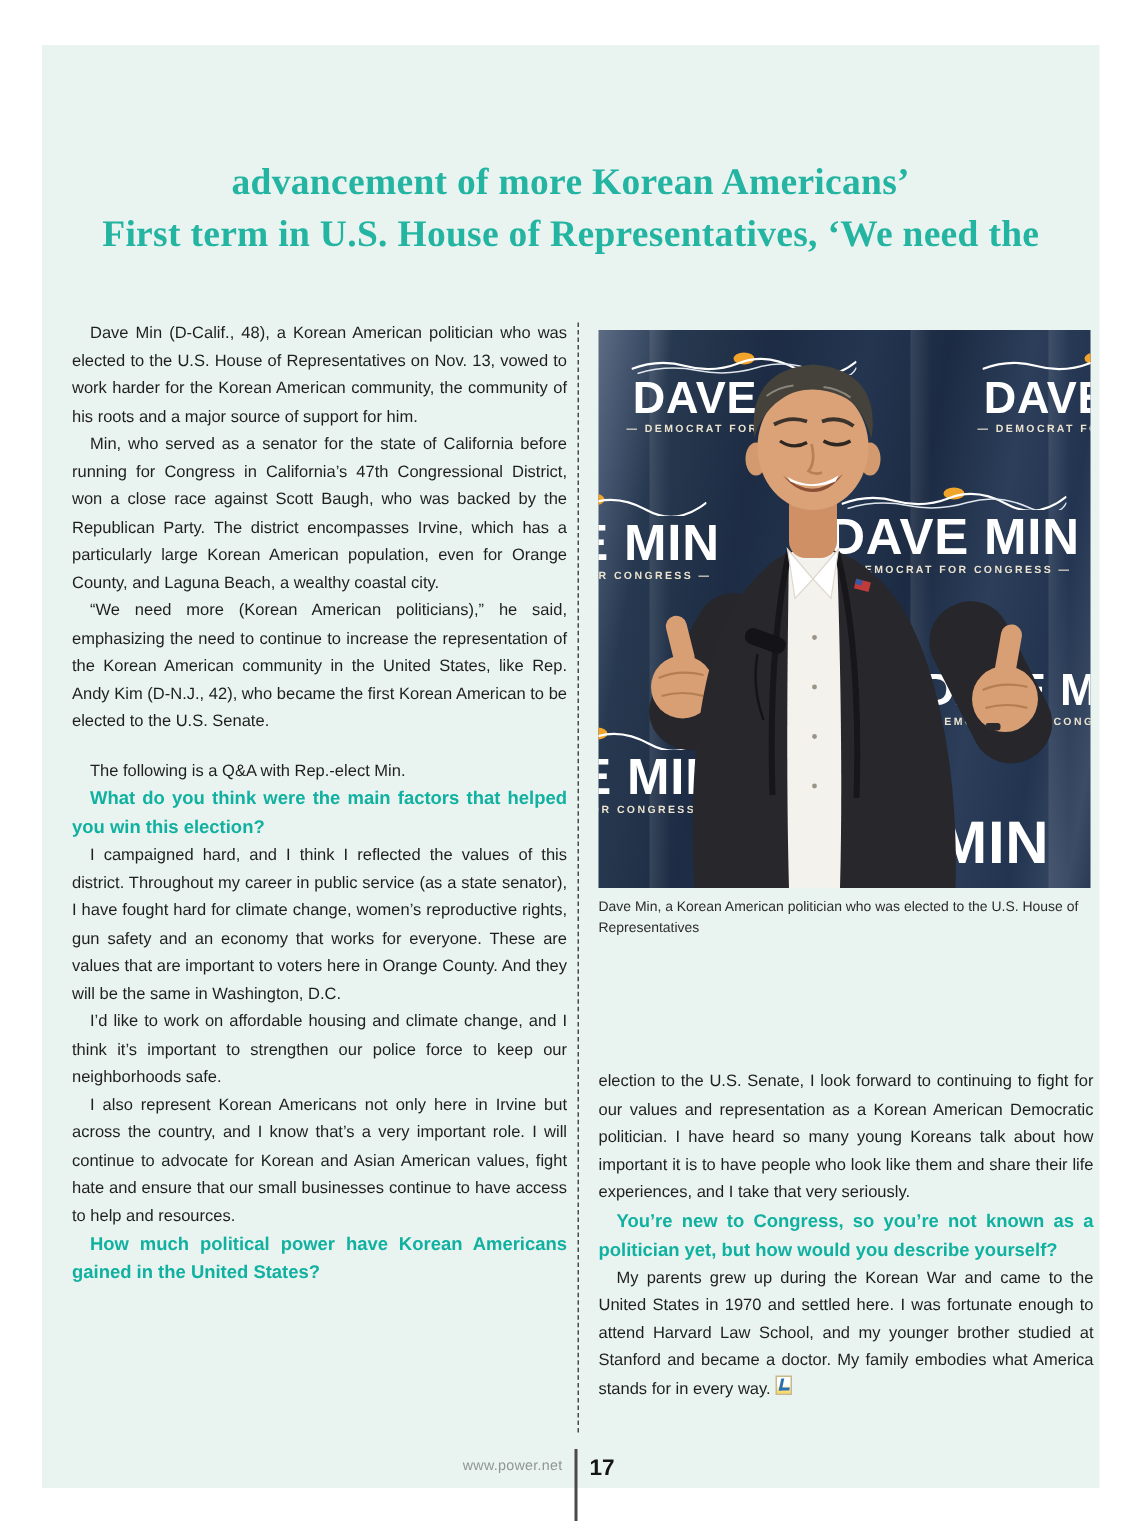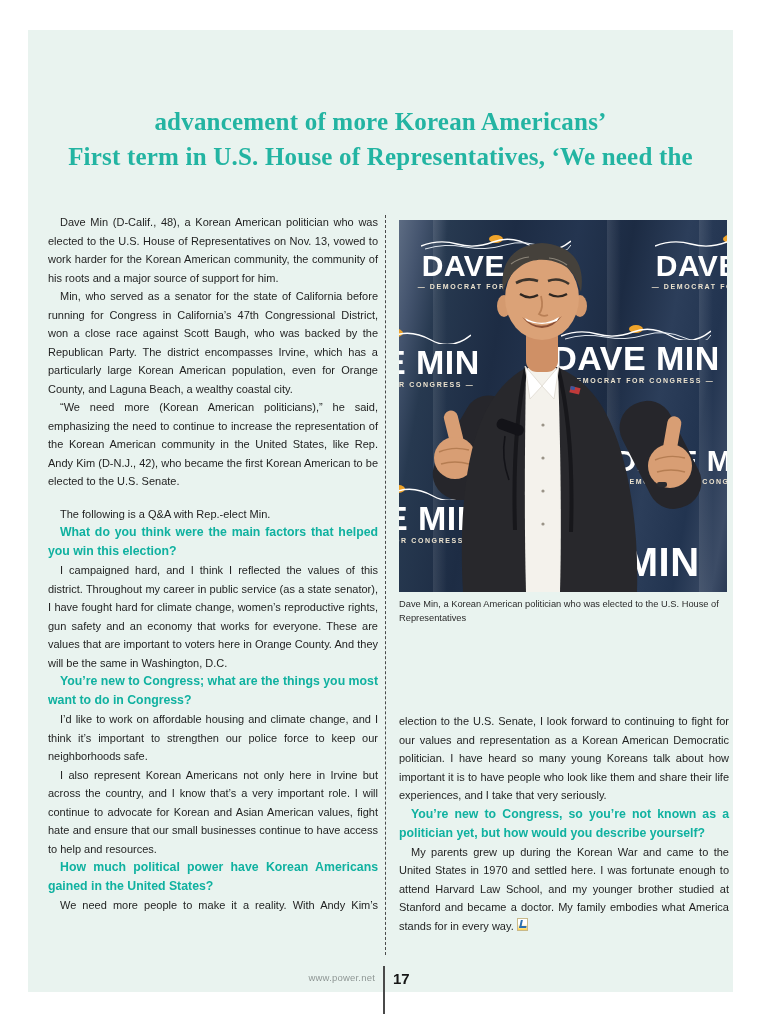--- a/index.html
+++ b/index.html
@@ -93,25 +93,23 @@
     <div>First term in U.S. House of Representatives, ‘We need the</div>
   </div>
 
   <div class="col col-left">
     <p>Dave Min (D-Calif., 48), a Korean American politician who was elected to the U.S. House of Representatives on Nov. 13, vowed to work harder for the Korean American community, the community of his roots and a major source of support for him.</p>
     <p>Min, who served as a senator for the state of California before running for Congress in California’s 47th Congressional District, won a close race against Scott Baugh, who was backed by the Republican Party. The district encompasses Irvine, which has a particularly large Korean American population, even for Orange County, and Laguna Beach, a wealthy coastal city.</p>
     <p>“We need more (Korean American politicians),” he said, emphasizing the need to continue to increase the representation of the Korean American community in the United States, like Rep. Andy Kim (D-N.J., 42), who became the first Korean American to be elected to the U.S. Senate.</p>
     <p class="gap">The following is a Q&amp;A with Rep.-elect Min.</p>
     <p class="q-heading">What do you think were the main factors that helped you win this election?</p>
     <p>I campaigned hard, and I think I reflected the values of this district. Throughout my career in public service (as a state senator), I have fought hard for climate change, women’s reproductive rights, gun safety and an economy that works for everyone. These are values that are important to voters here in Orange County. And they will be the same in Washington, D.C.</p>
-    <p class="q-heading">You’re new to Congress; what are the things you most want to do in Congress?</p>
     <p>I’d like to work on affordable housing and climate change, and I think it’s important to strengthen our police force to keep our neighborhoods safe.</p>
     <p>I also represent Korean Americans not only here in Irvine but across the country, and I know that’s a very important role. I will continue to advocate for Korean and Asian American values, fight hate and ensure that our small businesses continue to have access to help and resources.</p>
     <p class="q-heading">How much political power have Korean Americans gained in the United States?</p>
-    <p class="force-last">We need more people to make it a reality. With Andy Kim’s</p>
   </div>
 
   <div class="divider"></div>
 
   <div class="photo">
     <div class="fold" style="left:34px"></div>
     <div class="fold" style="left:208px"></div>
     <div class="fold" style="left:300px"></div>
 
     <div class="logo" style="left:12px; top:14px;">

